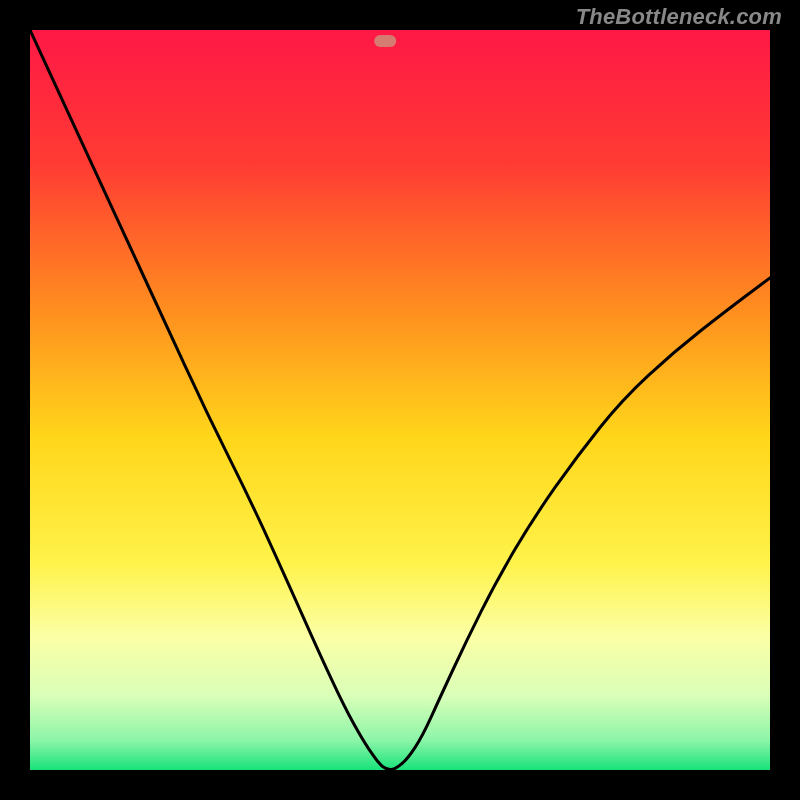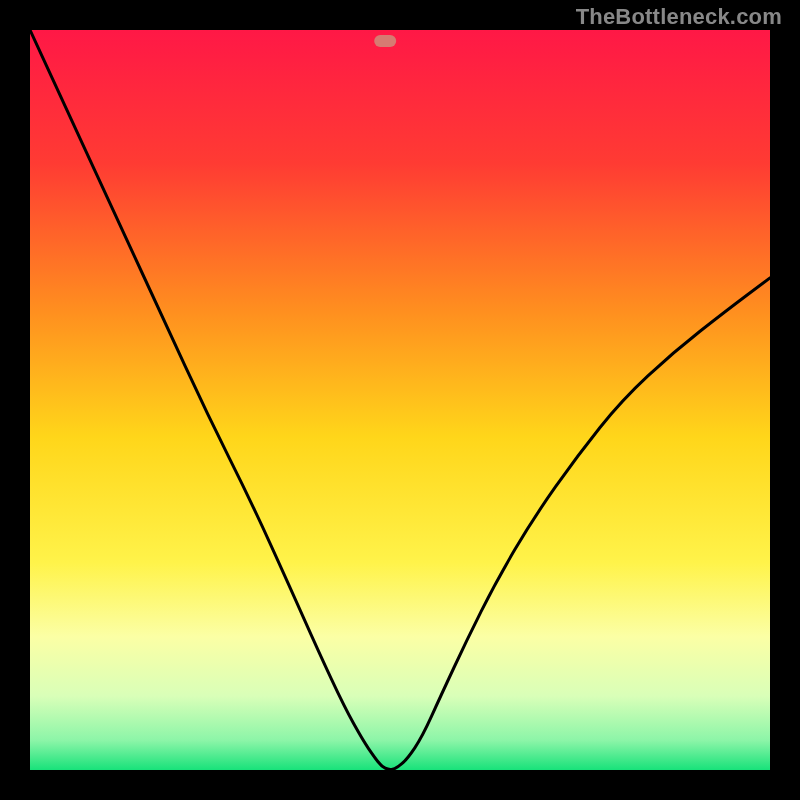--- a/index.html
+++ b/index.html
@@ -20,20 +20,21 @@
   .watermark {
     position: absolute;
     top: 4px;
     right: 18px;
     color: #888;
     font-size: 22px;
     font-weight: 600;
     letter-spacing: 0.2px;
     z-index: 5;
     user-select: none;
+    font-style: italic;
   }
   svg.plot {
     position: absolute;
     left: 30px;
     top: 30px;
     width: 740px;
     height: 740px;
     display: block;
   }
 </style>

